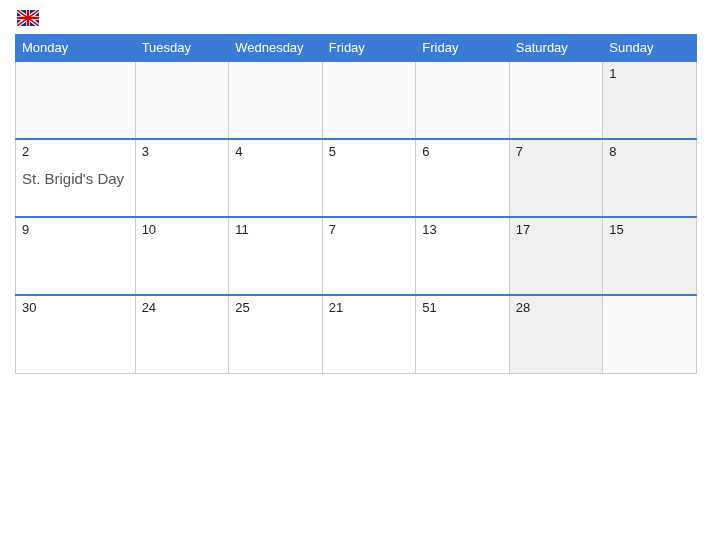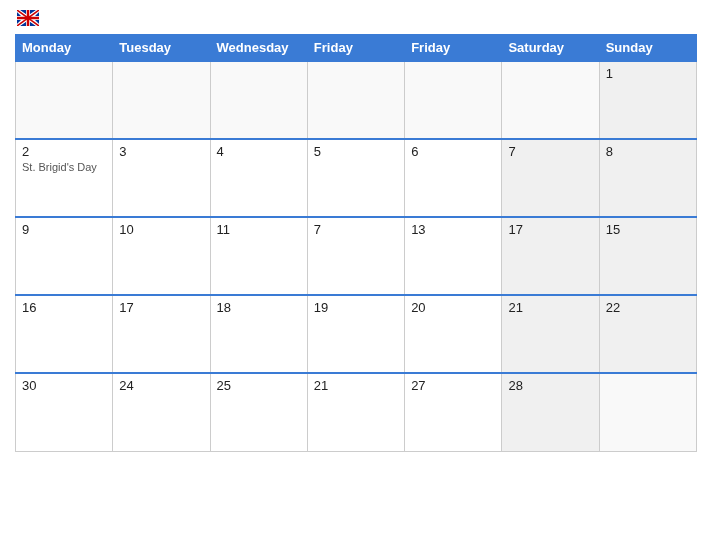--- a/index.html
+++ b/index.html
@@ -57,21 +57,21 @@
     }
     .calendar-table {
       width: 100%;
       border-collapse: collapse;
       border: 1px solid #aaa;
     }
     .calendar-table thead tr th {
       background-color: #3a7bd5;
       color: #fff;
       font-size: 13px;
-      font-weight: bold;
+      font-weight: normal;
       padding: 5px 6px;
       text-align: left;
       border: 1px solid #3a7bd5;
     }
     .calendar-table tbody tr {
       height: 78px;
     }
     .calendar-table tbody tr td {
       vertical-align: top;
       padding: 4px 6px;
@@ -86,23 +86,23 @@
     }
     .calendar-table tbody tr td.empty {
       background: #f9f9f9;
     }
     .day-number {
       font-size: 13px;
       color: #222;
       display: block;
     }
     .event-label {
-      font-size: 11px;
+      font-size: 15px;
       color: #555;
-      margin-top: 2px;
+      margin-top: 11px;
       display: block;
     }
     
     .calendar-table tbody tr td:first-child {
       border-left: 1px solid #ccc;
     }
     .row-accent td {
       border-top: 2px solid #3a7bd5 !important;
     }
   </style>
@@ -206,56 +206,33 @@
           </td>
           <td class="weekend">
             <span class="day-number">17</span>
           </td>
           <td class="weekend">
             <span class="day-number">15</span>
           </td>
         </tr>
         <tr class="row-accent">
           <td>
-            <span class="day-number">16</span>
-          </td>
-          <td>
-            <span class="day-number">17</span>
-          </td>
-          <td>
-            <span class="day-number">18</span>
-          </td>
-          <td>
-            <span class="day-number">19</span>
-          </td>
-          <td>
-            <span class="day-number">20</span>
-          </td>
-          <td class="weekend">
+            <span class="day-number">30</span>
+          </td>
+          <td>
+            <span class="day-number">24</span>
+          </td>
+          <td>
+            <span class="day-number">25</span>
+          </td>
+          <td>
             <span class="day-number">21</span>
           </td>
-          <td class="weekend">
-            <span class="day-number">22</span>
-          </td>
-        </tr>
-        <tr class="row-accent">
-          <td>
-            <span class="day-number">30</span>
-          </td>
-          <td>
-            <span class="day-number">24</span>
-          </td>
-          <td>
-            <span class="day-number">25</span>
-          </td>
-          <td>
-            <span class="day-number">21</span>
-          </td>
-          <td>
-            <span class="day-number">27</span>
+          <td>
+            <span class="day-number">51</span>
           </td>
           <td class="weekend">
             <span class="day-number">28</span>
           </td>
           <td class="weekend empty"></td>
         </tr>
       </tbody>
   </table>
 </div>
 

